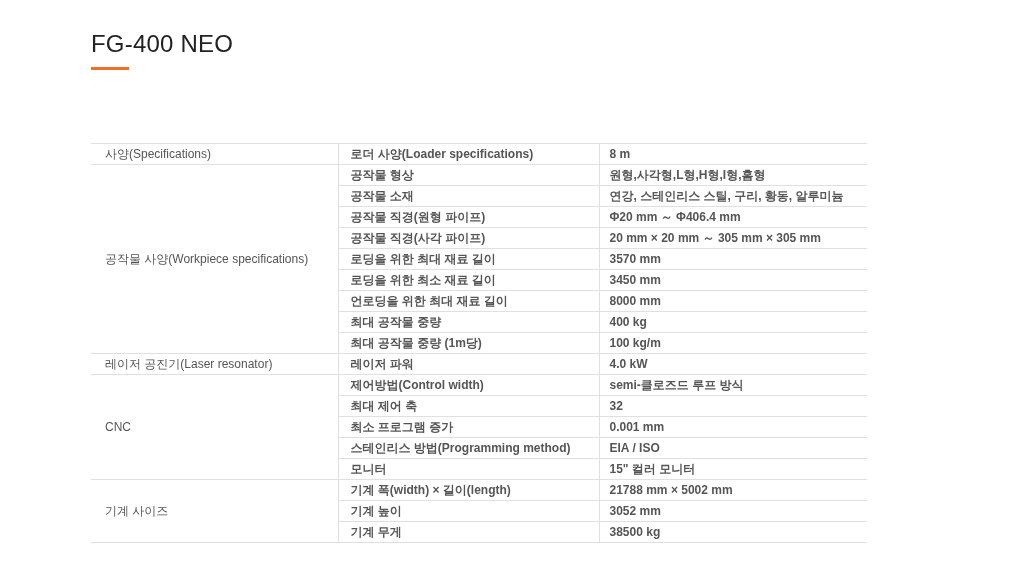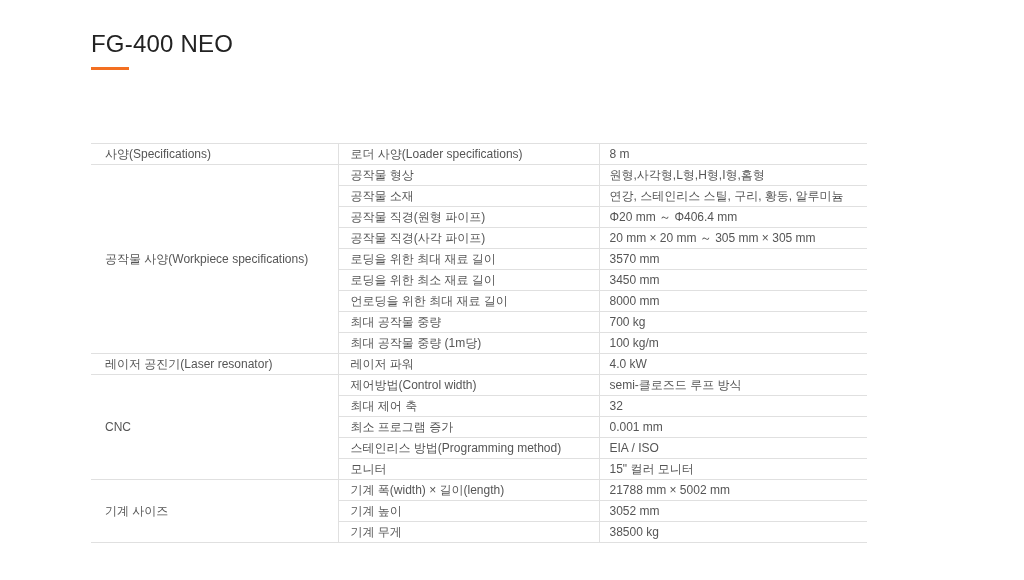--- a/index.html
+++ b/index.html
@@ -48,20 +48,21 @@
     white-space: nowrap;
     overflow: hidden;
     line-height: 15px;
   }
   table.spec-table td.cat {
     padding-left: 14px;
   }
   table.spec-table td.lbl,
   table.spec-table td.val {
     border-left: 1px solid #e0e0e0;
+    font-weight: bold;
   }
   table.spec-table td.val {
     padding-left: 10px;
     margin-left: 8px;
   }
 </style>
 </head>
 <body>
 
 <div class="page">
@@ -104,21 +105,21 @@
         <tr>
           <td class="lbl">로딩을 위한 최소 재료 길이</td>
           <td class="val">3450 mm</td>
         </tr>
         <tr>
           <td class="lbl">언로딩을 위한 최대 재료 길이</td>
           <td class="val">8000 mm</td>
         </tr>
         <tr>
           <td class="lbl">최대 공작물 중량</td>
-          <td class="val">700 kg</td>
+          <td class="val">400 kg</td>
         </tr>
         <tr>
           <td class="lbl">최대 공작물 중량 (1m당)</td>
           <td class="val">100 kg/m</td>
         </tr>
         <tr>
           <td class="cat" rowspan="1">레이저 공진기(Laser resonator)</td>
           <td class="lbl">레이저 파워</td>
           <td class="val">4.0 kW</td>
         </tr>

